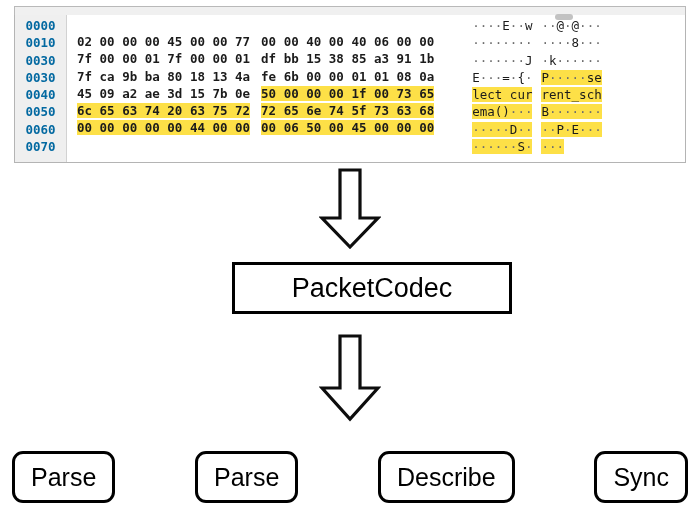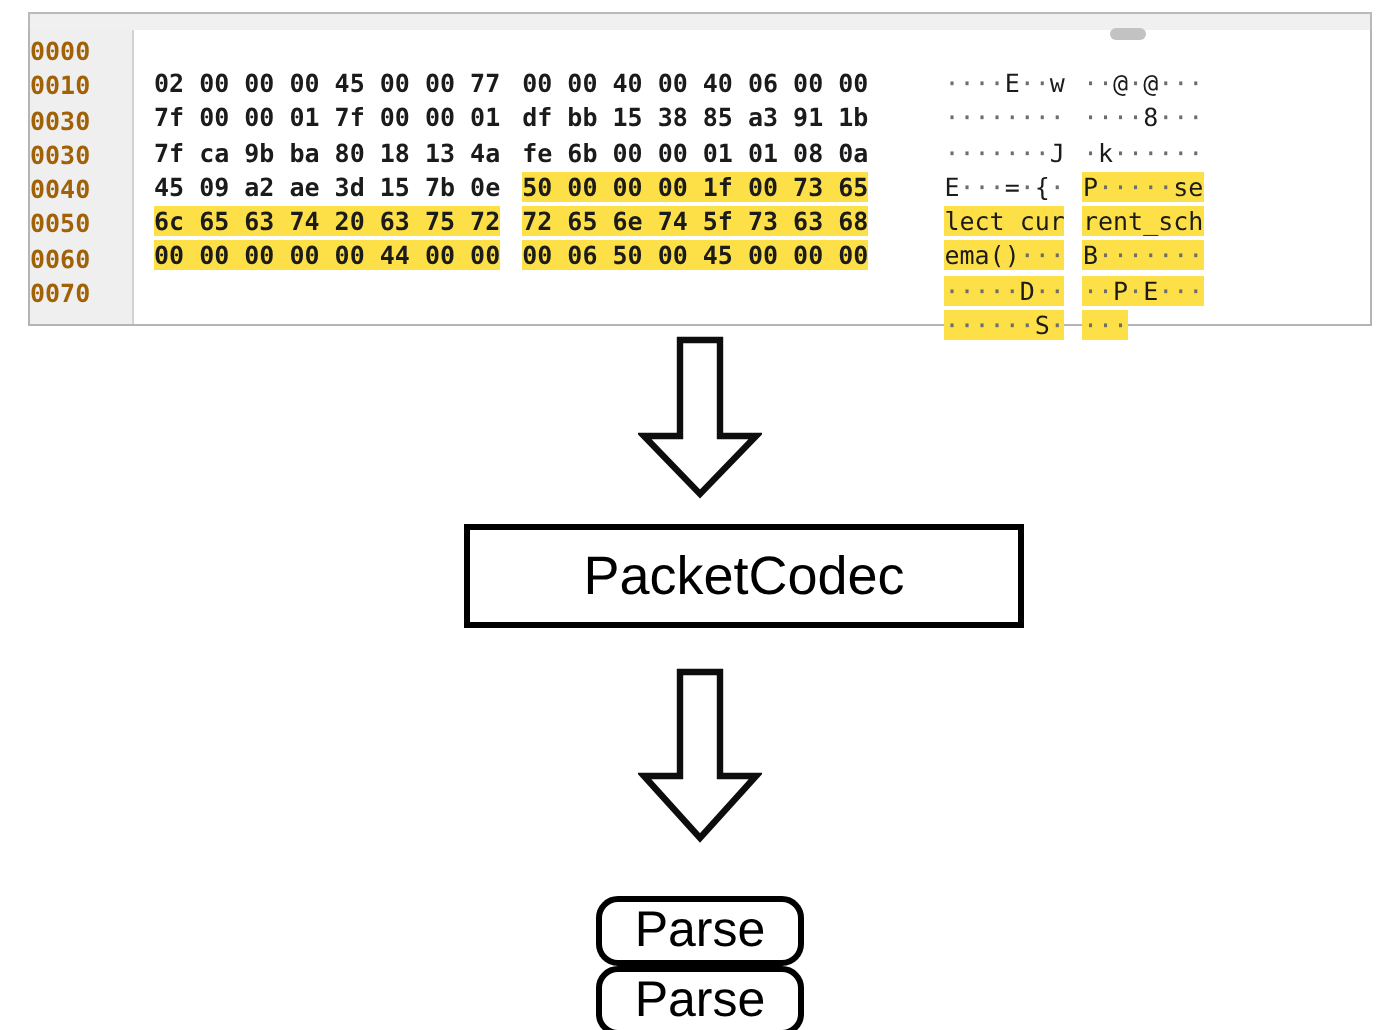--- a/index.html
+++ b/index.html
@@ -67,22 +67,23 @@
   .offsets {
     width: 52px;
     flex: 0 0 52px;
     background: #efefef;
     border-right: 1px solid #d2d2d2;
     align-self: stretch;
     padding-top: 2px;
     box-sizing: border-box;
   }
   .offsets .off {
-    color: #a16207;
+    color: #0369a1;
     font-weight: bold;
+    text-align: center;
     letter-spacing: 0px;
     height: 17.3px;
   }
 
   .hexcols {
     flex: 0 0 auto;
     padding-top: 18px;
     padding-left: 10px;
   }
   .hexrow {
@@ -90,21 +91,21 @@
     white-space: pre;
     font-weight: bold;
     color: #1b1b1b;
   }
   .hexrow .grp { }
   .hexrow .gap { display: inline-block; width: 11px; }
   .sel { background: #fde047; }
 
   .asciicols {
     flex: 0 0 auto;
-    padding-top: 18px;
+    padding-top: 2px;
     margin-left: 38px;
   }
   .asciirow {
     height: 17.3px;
     white-space: pre;
     color: #1b1b1b;
     font-size: 12.5px;
   }
   .asciirow .dot { color: #6d6d6d; }
   .asciirow .agap { display: inline-block; width: 9px; }
@@ -141,21 +142,20 @@
 
   #stage-row {
     position: absolute;
     left: 12px;
     top: 448px;
     width: 676px;
     height: 58px;
     display: flex;
     align-items: center;
     justify-content: space-between;
-    flex-direction: column;
   }
   .stage-box {
     height: 52px;
     border: 3px solid #000000;
     border-radius: 11px;
     background: #ffffff;
     display: flex;
     align-items: center;
     justify-content: center;
     box-sizing: border-box;

